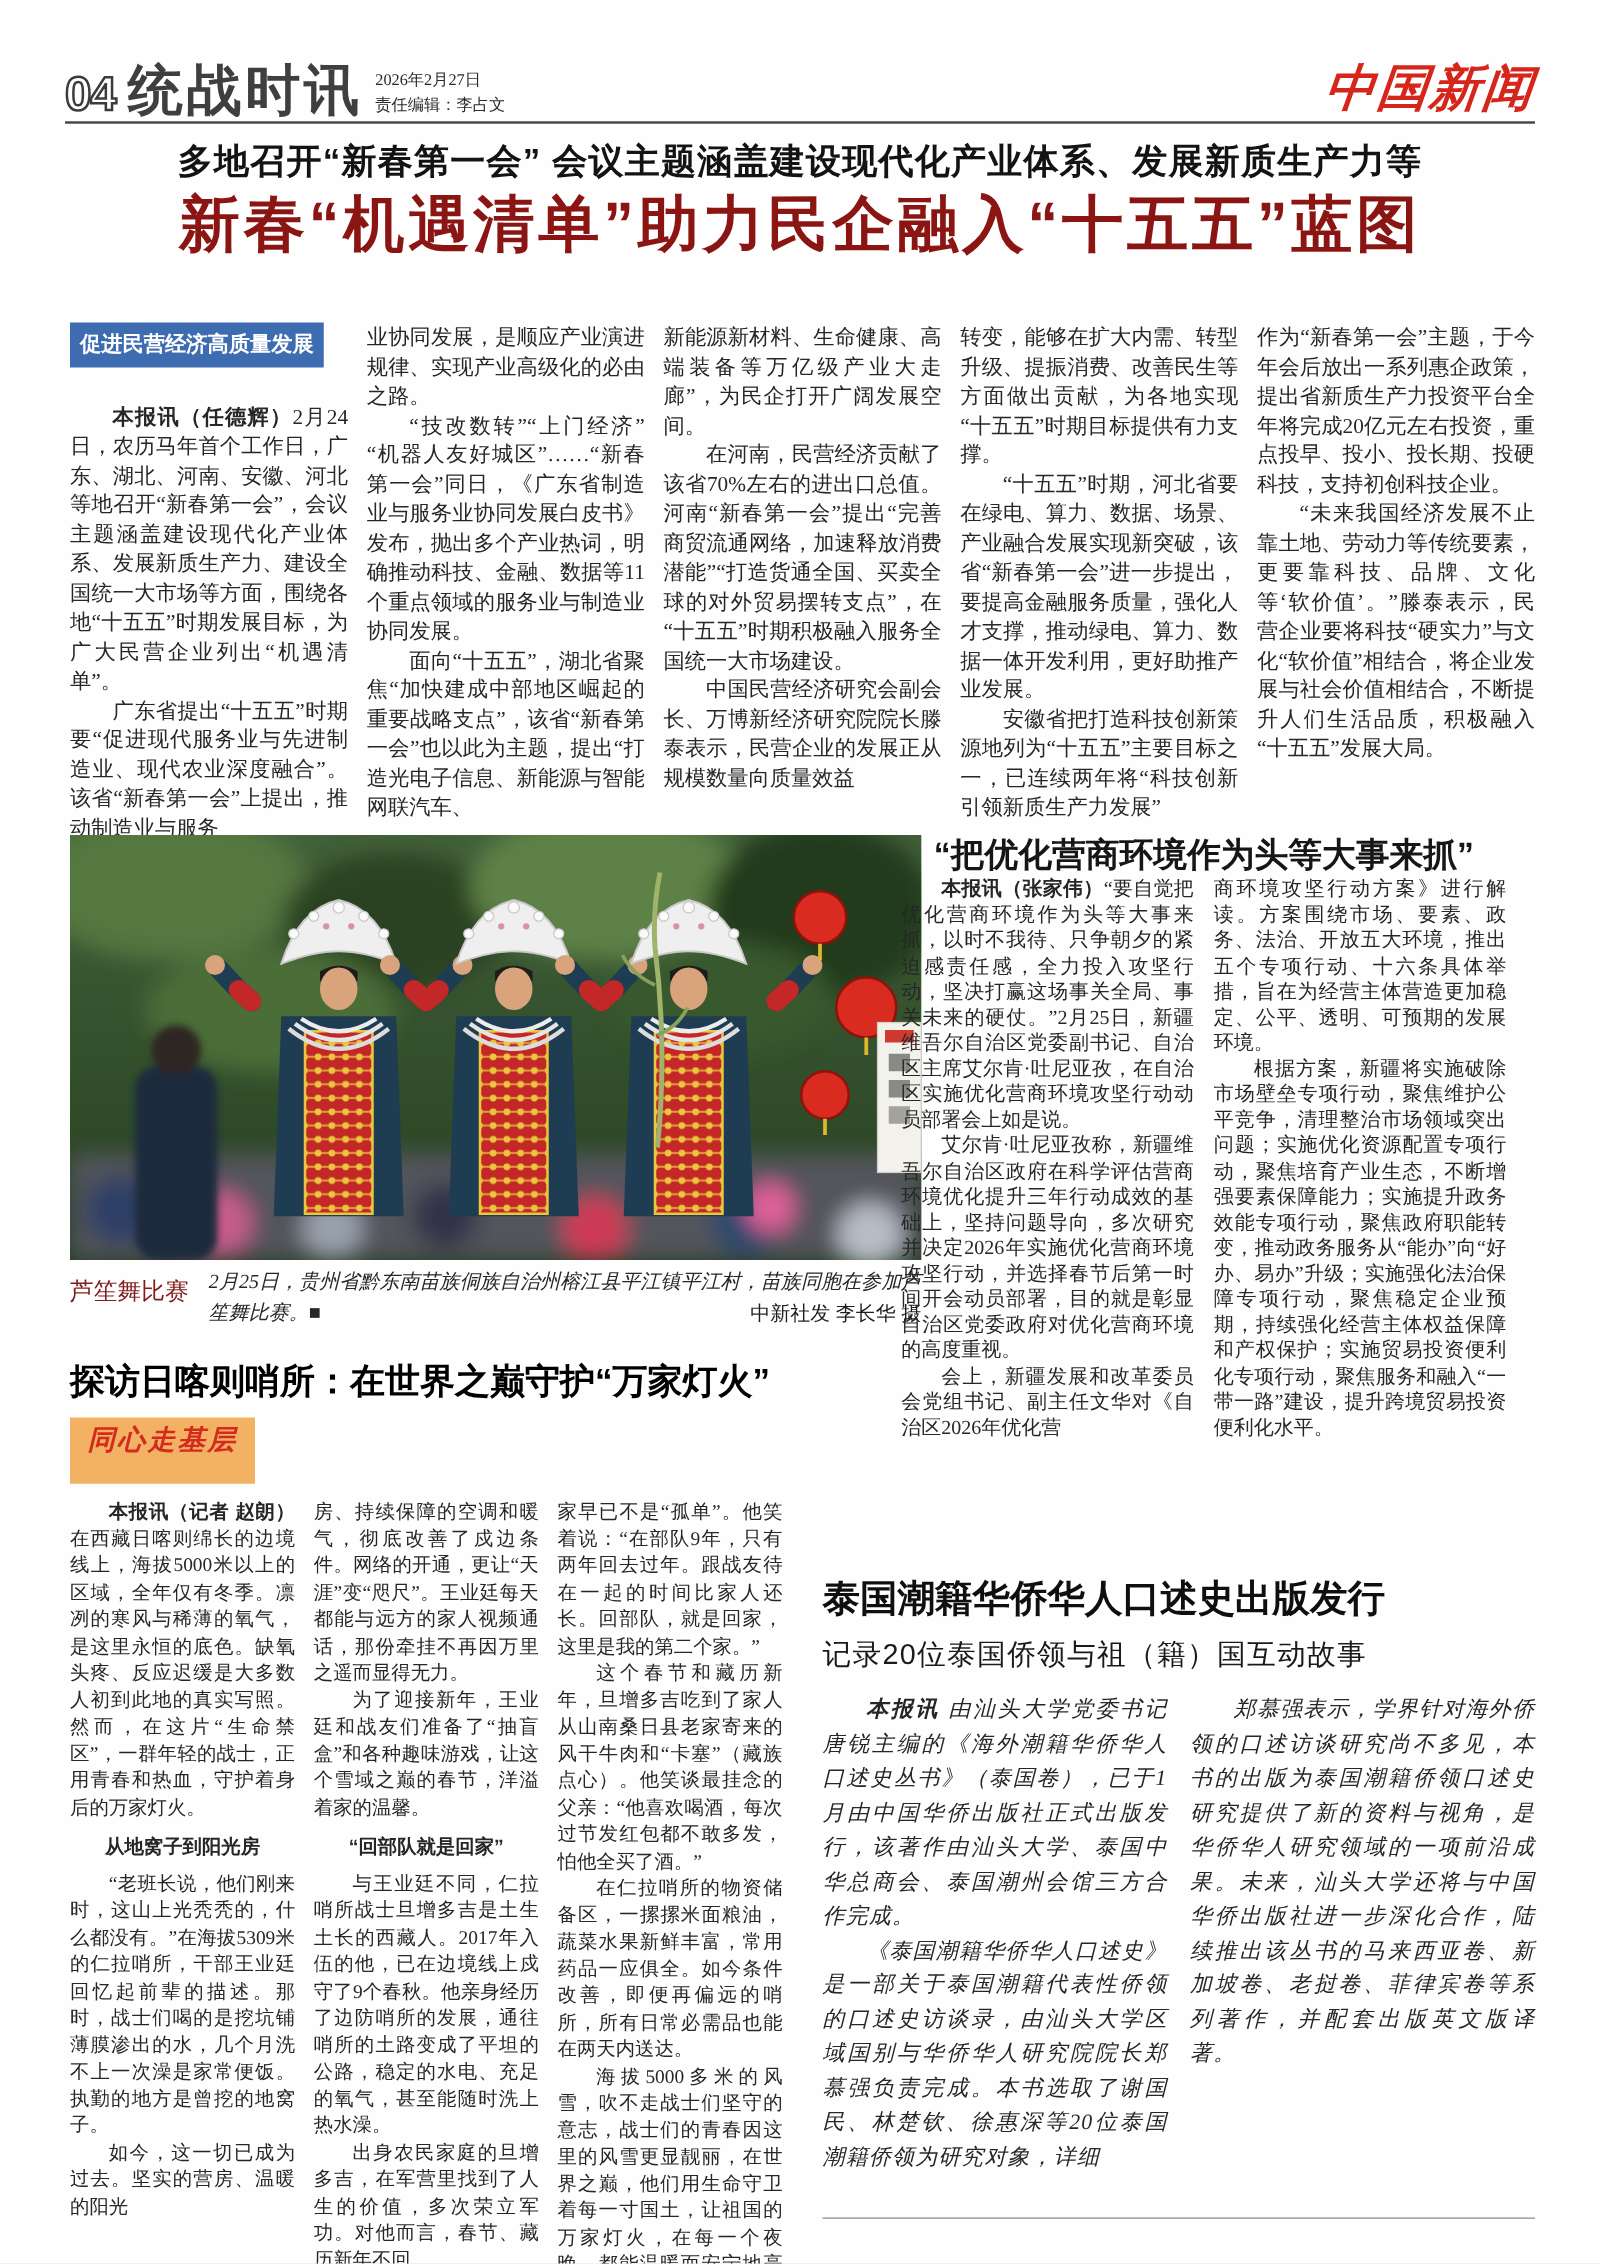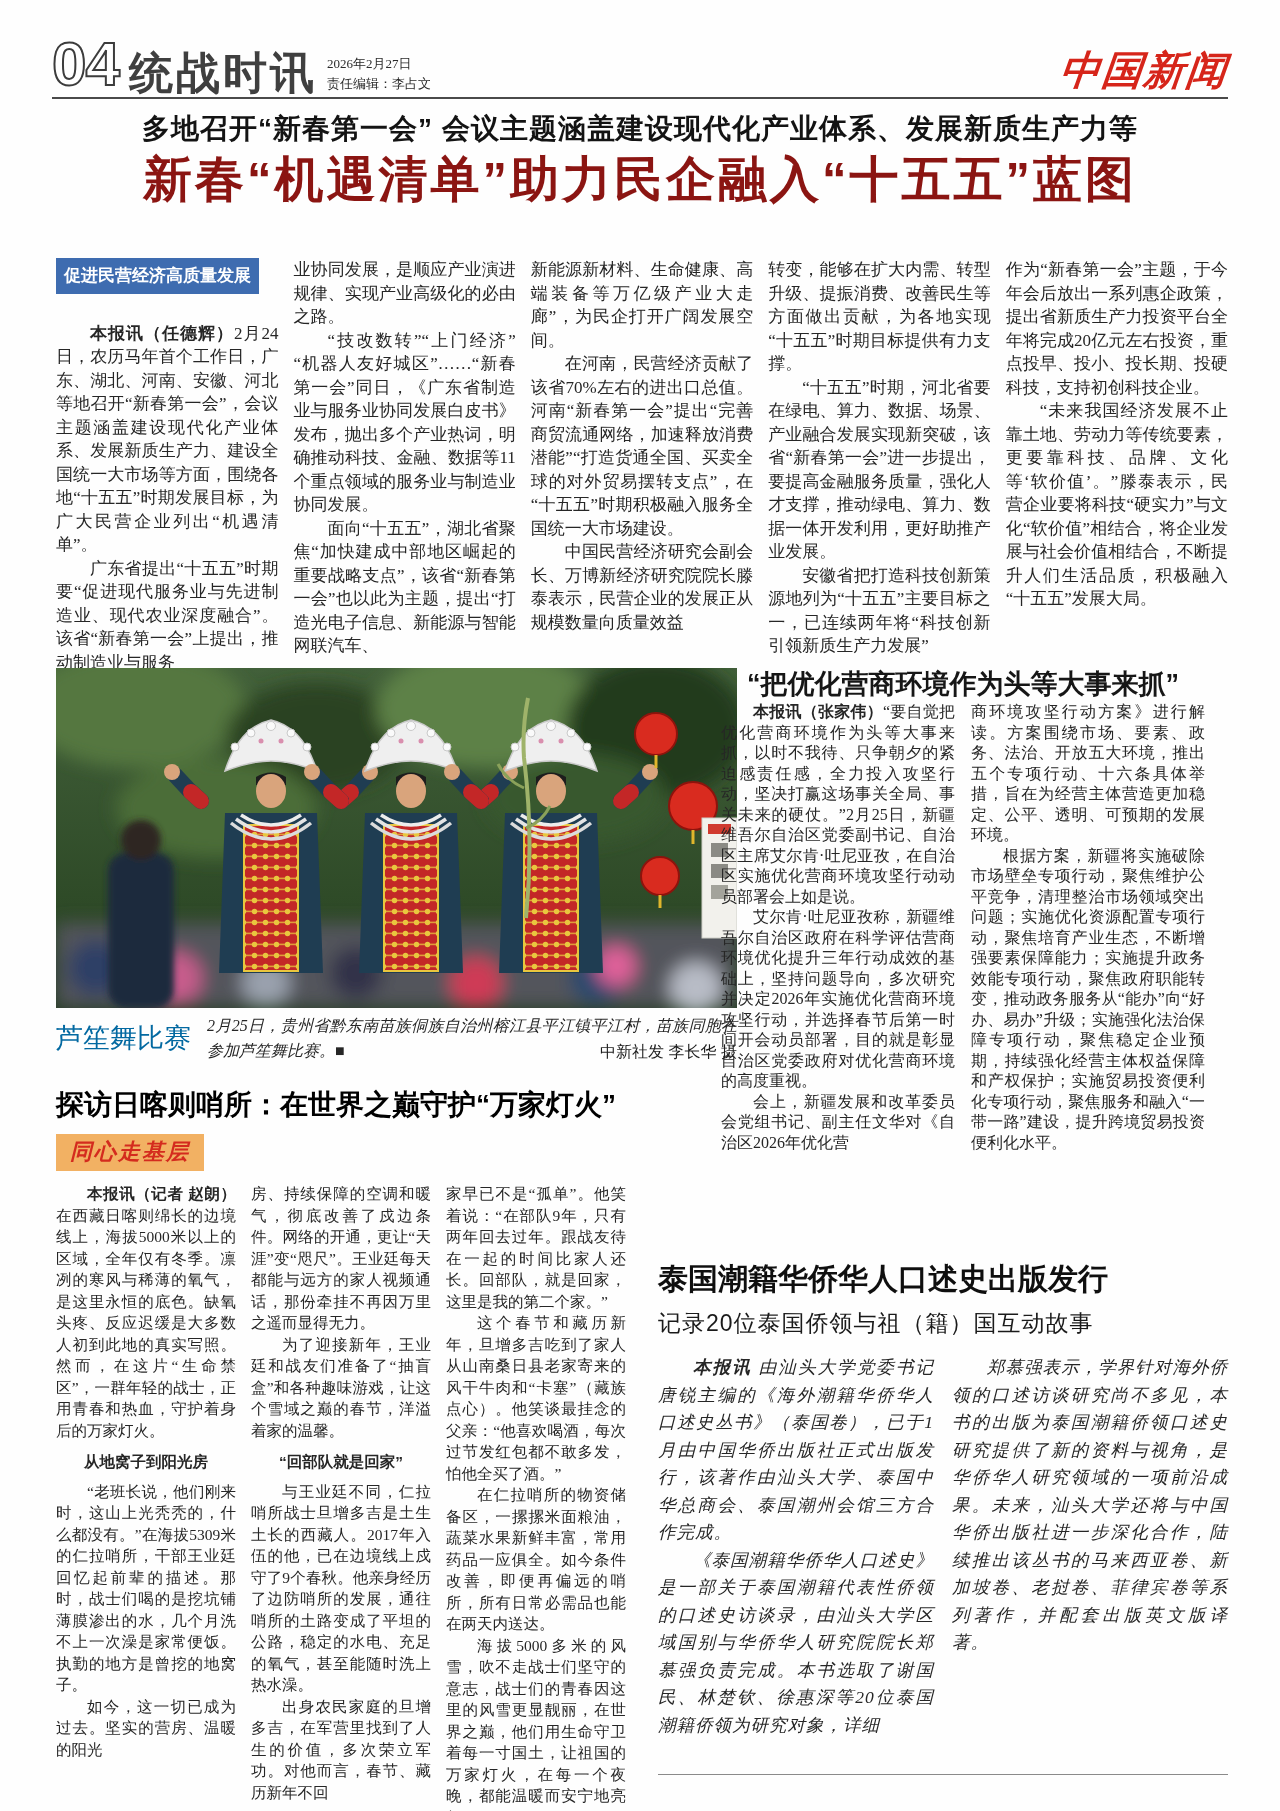--- a/index.html
+++ b/index.html
@@ -3,21 +3,21 @@
 <meta charset="utf-8">
 <style>
   html,body{margin:0;padding:0;background:#dedede;}
   .page{position:relative;width:1280px;height:1811px;margin:0 auto;background:#fefefe;
         overflow:hidden;font-family:"Liberation Serif","DejaVu Serif",serif;
         color:var(--body-ink,#262626);}
   
   .header{position:absolute;left:52px;right:52px;top:34px;height:60px;
           display:flex;justify-content:space-between;align-items:flex-end;}
   .section-block{display:flex;align-items:flex-end;gap:10px;}
-  .page-num{font-family:"Liberation Sans","DejaVu Sans",sans-serif;font-size:62px;
+  .page-num{font-family:"Liberation Sans","DejaVu Sans",sans-serif;font-size:38px;
             font-weight:bold;line-height:.95;color:#3c3c3c;letter-spacing:-1px;}
   @supports (-webkit-text-stroke:2px #3c3c3c){
     .page-num{color:#ffffff;-webkit-text-stroke:2px #3c3c3c;}
   }
   .section-title{font-family:"Liberation Sans","DejaVu Sans",sans-serif;font-size:44px;
                  font-weight:600;line-height:.95;color:#3f3f3f;letter-spacing:3px;}
   .date-block{font-size:13px;line-height:1.5;color:#2a2a2a;padding-bottom:1px;}
   .masthead{font-family:"Liberation Serif","DejaVu Serif",serif;font-style:italic;
             font-weight:bold;font-size:40px;line-height:1;padding-bottom:3px;
             color:var(--masthead-red,#d6251a);transform:skewX(-6deg);letter-spacing:2px;}
@@ -36,41 +36,41 @@
   
   .story1{position:absolute;left:56px;top:258px;width:1172px;display:flex;gap:15px;}
   .story1 .col{flex:1;font-size:17px;line-height:23.5px;text-align:justify;}
   .tag-blue{display:inline-block;background:var(--tag-blue-bg,#3e6cb0);color:#fff;
             font-family:"Liberation Sans","DejaVu Sans",sans-serif;font-weight:bold;
             font-size:17px;padding:6px 8px;margin-bottom:28px;white-space:nowrap;}
   
   .photo{position:absolute;left:56px;top:668px;width:681px;height:340px;background:#33502a;}
   .photo svg{display:block;width:100%;height:100%;}
   .caption{position:absolute;left:56px;top:1013px;width:681px;display:flex;gap:16px;}
-  .caption-title{font-family:Liberation Mono, monospace;font-size:27px;
-                 color:#0369a1;white-space:nowrap;padding-top:7px;}
+  .caption-title{font-family:Liberation Mono, monospace;font-size:19px;
+                 color:#7f1d1d;white-space:nowrap;padding-top:7px;}
   .caption-body{position:relative;flex:1;font-size:16px;line-height:25px;
                 text-align:justify;font-style:italic;}
   .caption-credit{position:absolute;right:0;bottom:-1px;font-style:normal;
                   font-family:"Liberation Sans","DejaVu Sans",sans-serif;font-size:16px;color:#1d1d1d;}
   
   .xinjiang{position:absolute;left:721px;top:666px;width:484px;}
   .xj-quote{text-align:center;font-family:"Liberation Sans","DejaVu Sans",sans-serif;
             font-weight:600;font-size:27px;color:#161616;white-space:nowrap;}
   .xj-headline{text-align:center;font-family:"Liberation Sans","DejaVu Sans",sans-serif;
             font-weight:bold;font-size:33px;color:#0f0f0f;margin-top:6px;letter-spacing:1px;white-space:nowrap;}
   .xj-cols{display:flex;gap:16px;}
   .xj-cols .col{flex:1;font-size:16px;line-height:20.5px;text-align:justify;}
   
   .tibet{position:absolute;left:56px;top:1086px;width:570px;}
   .tb-headline{font-family:"Liberation Sans","DejaVu Sans",sans-serif;font-weight:bold;
                font-size:28px;color:#000000;white-space:nowrap;}
   .tag-orange{display:inline-block;margin-top:10px;background:var(--tag-orange-bg,#f2b163);
               color:var(--tag-orange-text,#d42b1e);font-family:"Liberation Sans","DejaVu Sans",sans-serif;
-              font-weight:bold;font-style:italic;font-size:22px;padding:3px 14px 4px;letter-spacing:2px;}
+              font-weight:bold;font-style:italic;font-size:22px;padding:3px 14px 20px;letter-spacing:2px;}
   .tb-cols{display:flex;gap:15px;margin-top:12px;}
   .tb-cols .col{flex:1;font-size:15.5px;line-height:21.5px;text-align:justify;}
   .sub-head{text-align:center;font-family:"Liberation Sans","DejaVu Sans",sans-serif;
             font-weight:bold;font-size:15.5px;margin:10px 0 8px;}
   
   .thailand{position:absolute;left:658px;top:1259px;width:570px;}
   .th-headline{font-family:"Liberation Sans","DejaVu Sans",sans-serif;font-weight:bold;
                font-size:30px;color:#0f0f0f;white-space:nowrap;}
   .th-sub{font-family:"Liberation Sans","DejaVu Sans",sans-serif;font-weight:500;
           font-size:23px;color:#1a1a1a;margin-top:8px;letter-spacing:1px;white-space:nowrap;}

